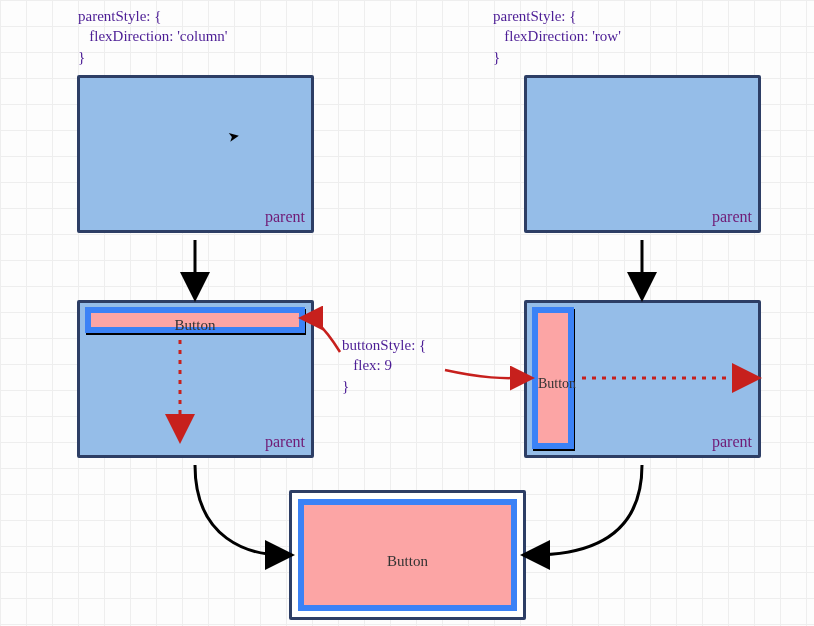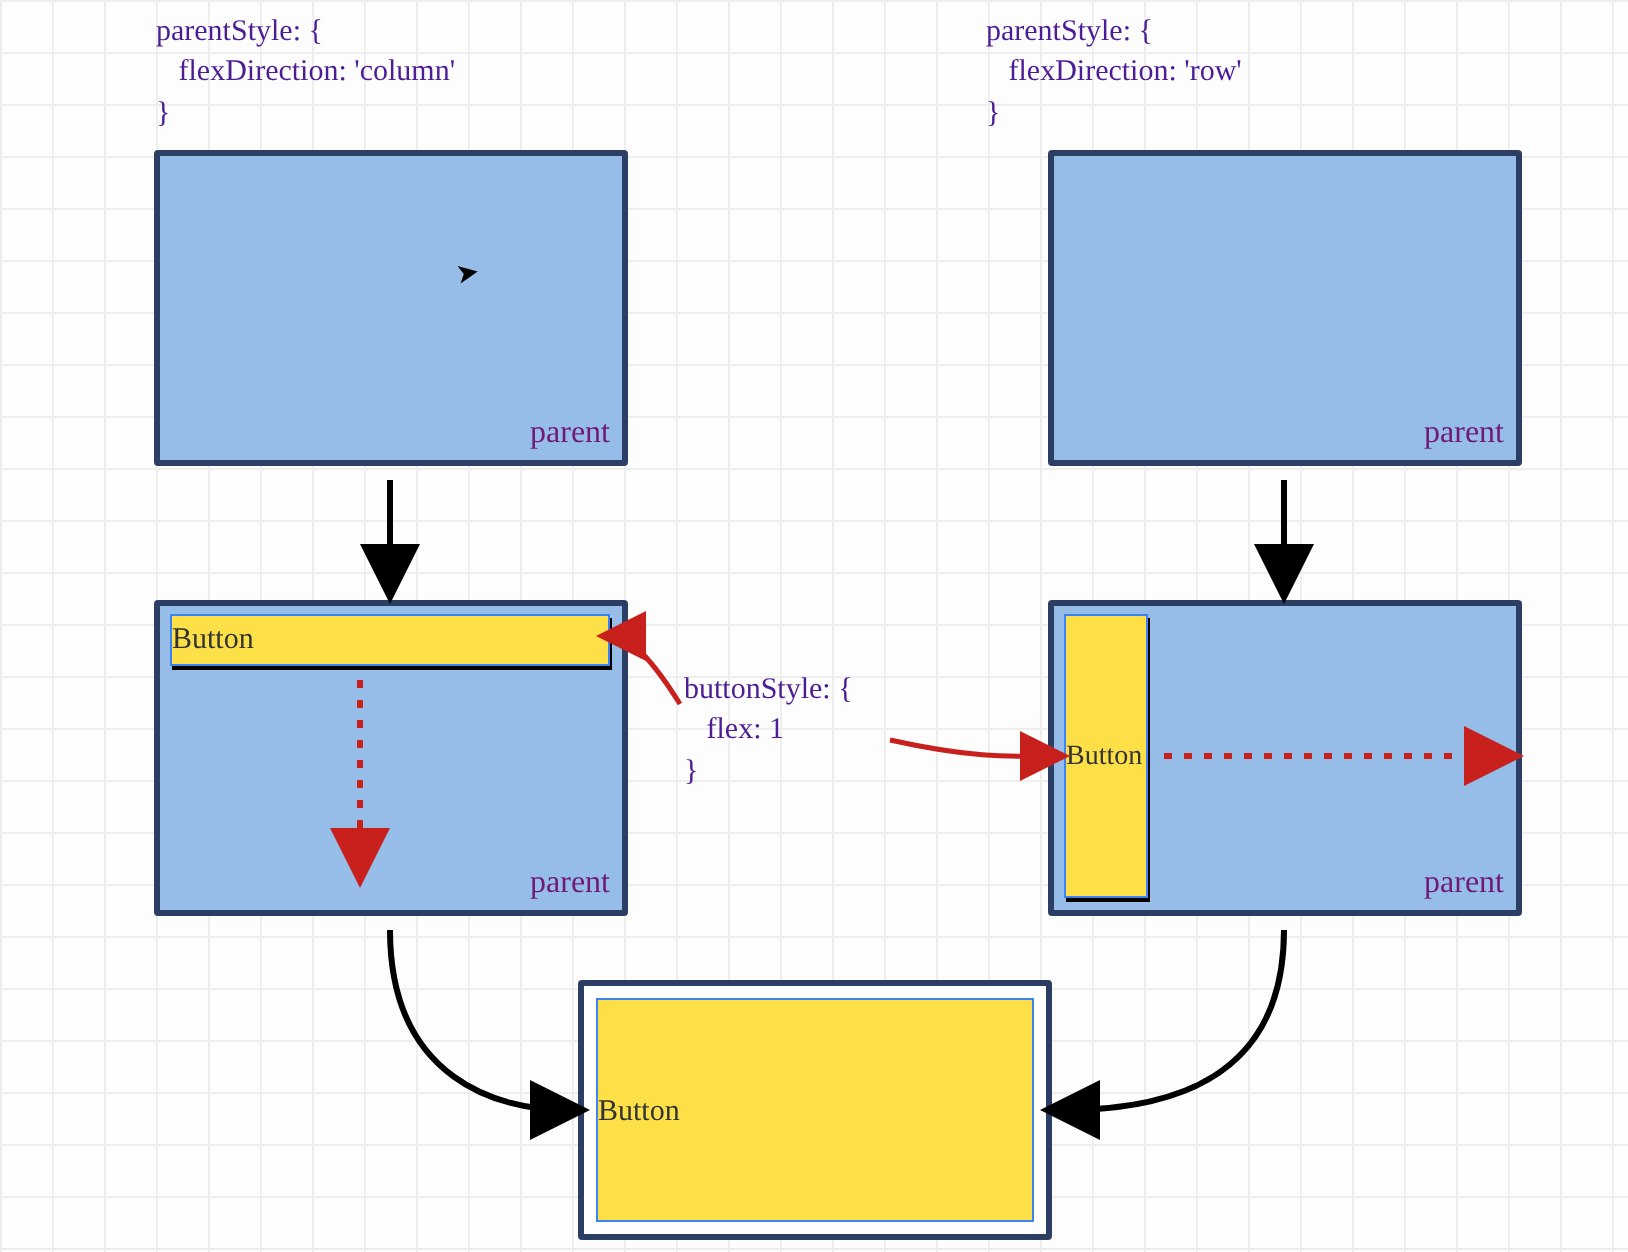--- a/index.html
+++ b/index.html
@@ -21,23 +21,24 @@
   }
   .parent-label{
     position:absolute;
     right:6px;
     bottom:4px;
     font-size:16px;
     color:#701a75;
   }
   .btn{
     position:absolute;
-    background:#fde047;
-    border:1px solid #3b82f6;
+    background:#fca5a5;
+    border:6px solid #3b82f6;
     box-shadow:1px 2px 0 #000;
+    text-align:center;
     font-size:15px;
     color:#333;
     box-sizing:border-box;
   }
   .code{
     position:absolute;
     font-family:Georgia,serif;
     font-size:15px;
     color:#4c1d95;
     white-space:pre;
@@ -54,21 +55,21 @@
 </head>
 <body>
 
 <div class="code" style="left:78px;top:6px;">parentStyle: {
    flexDirection: 'column'
 }</div>
 <div class="code" style="left:493px;top:6px;">parentStyle: {
    flexDirection: 'row'
 }</div>
 <div class="code" style="left:342px;top:335px;">buttonStyle: {
-   flex: 1
+   flex: 9
 }</div>
 
 <div class="box" style="left:77px;top:75px;width:237px;height:158px;">
   <span class="parent-label">parent</span>
 </div>
 <div class="cursor" style="left:228px;top:128px;">➤</div>
 
 <div class="box" style="left:524px;top:75px;width:237px;height:158px;">
   <span class="parent-label">parent</span>
 </div>

